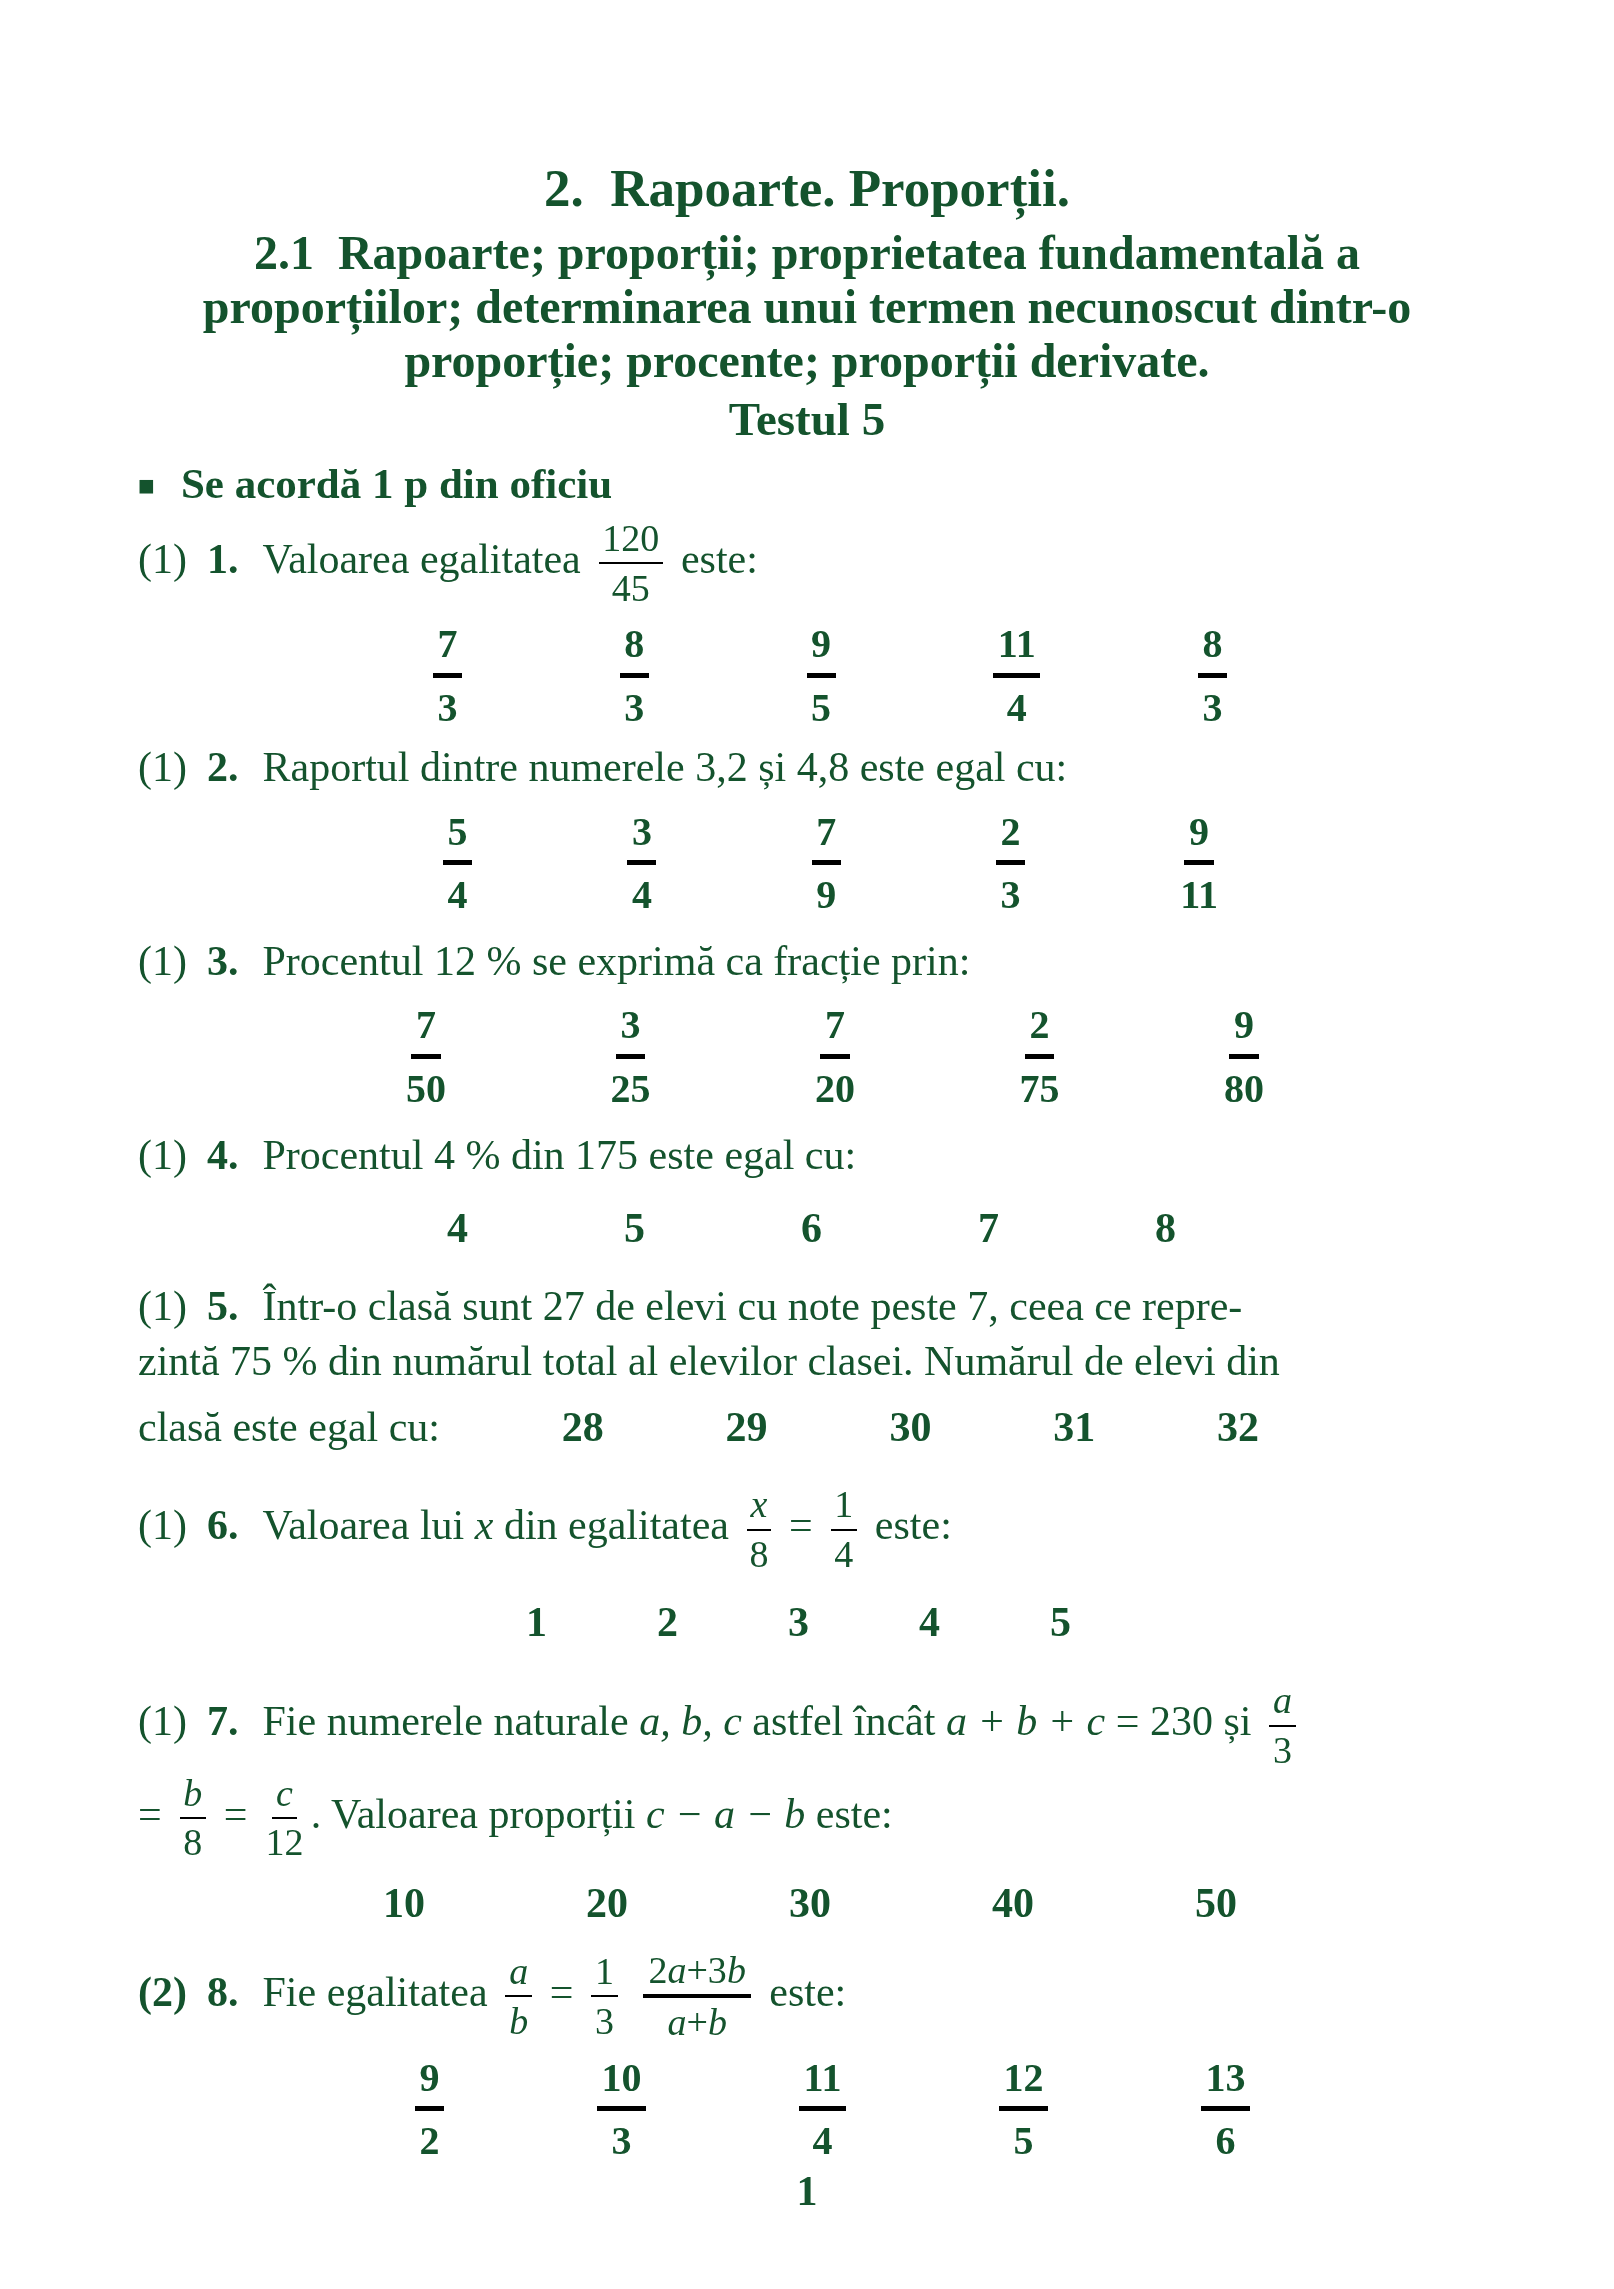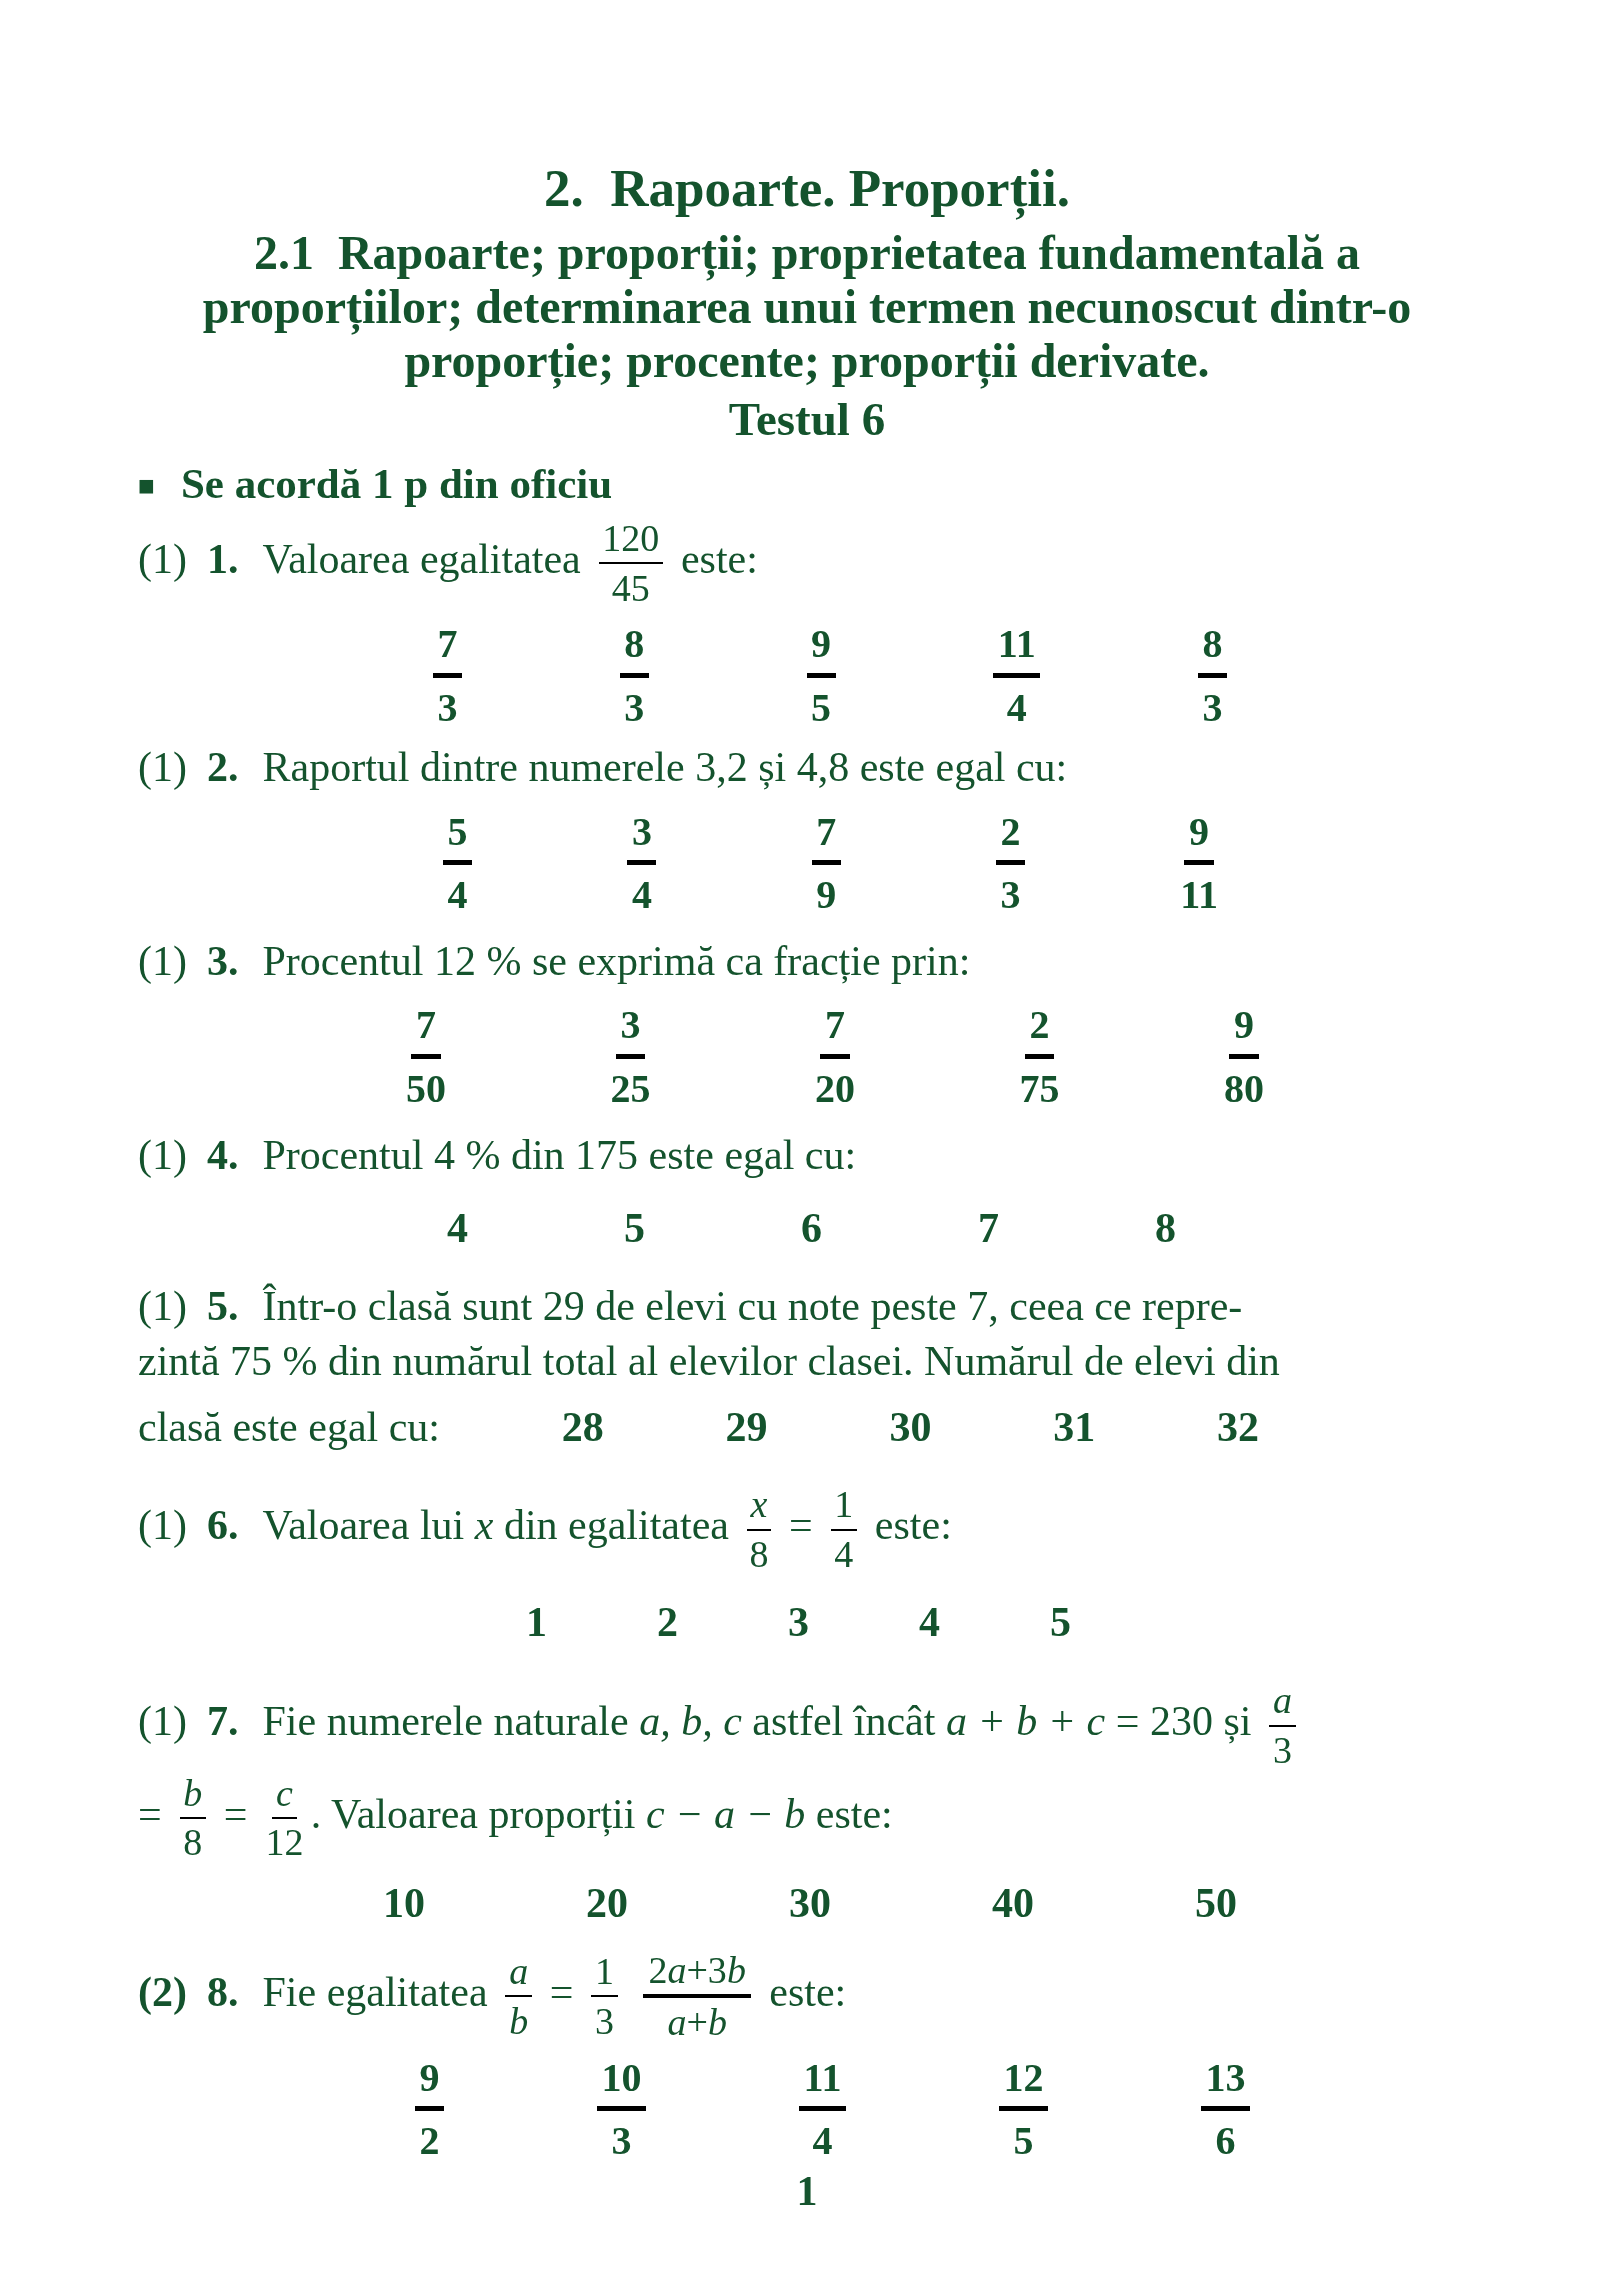--- a/index.html
+++ b/index.html
@@ -57,21 +57,21 @@
 </style>
 </head>
 <body>
 
 <div class="page">
 
   <div class="title">2.&nbsp; Rapoarte. Proporții.</div>
   <div class="subtitle">2.1&nbsp; Rapoarte; proporții; proprietatea fundamentală a
 proporțiilor; determinarea unui termen necunoscut dintr-o
 proporție; procente; proporții derivate.</div>
-  <div class="test-label">Testul 6</div>
+  <div class="test-label">Testul 5</div>
 
   <div class="bonus">
     <span class="sq">■</span>
     <span>Se acordă 1 p din oficiu</span>
   </div>
 
   <div class="q q1">
     <div class="q-line">
       <span class="pts">(1)</span><span class="qnum">1.</span><span>Valoarea egalitatea</span>
       <span class="frac ifrac">
@@ -168,21 +168,21 @@
       <span class="ans-num">4</span>
       <span class="ans-num">5</span>
       <span class="ans-num">6</span>
       <span class="ans-num">7</span>
       <span class="ans-num">8</span>
     </div>
   </div>
 
   <div class="q q5">
     <div class="q-line">
-      <span class="pts">(1)</span><span class="qnum">5.</span><span>Într-o clasă sunt 29 de elevi cu note peste 7, ceea ce repre-</span>
+      <span class="pts">(1)</span><span class="qnum">5.</span><span>Într-o clasă sunt 27 de elevi cu note peste 7, ceea ce repre-</span>
     </div>
     <div class="q-line l2">
       <span>zintă 75 % din numărul total al elevilor clasei. Numărul de elevi din</span>
     </div>
     <div class="q-line q5l3">
       <span>clasă este egal cu:</span>
       <span class="ans-num">28</span>
       <span class="ans-num">29</span>
       <span class="ans-num">30</span>
       <span class="ans-num">31</span>

